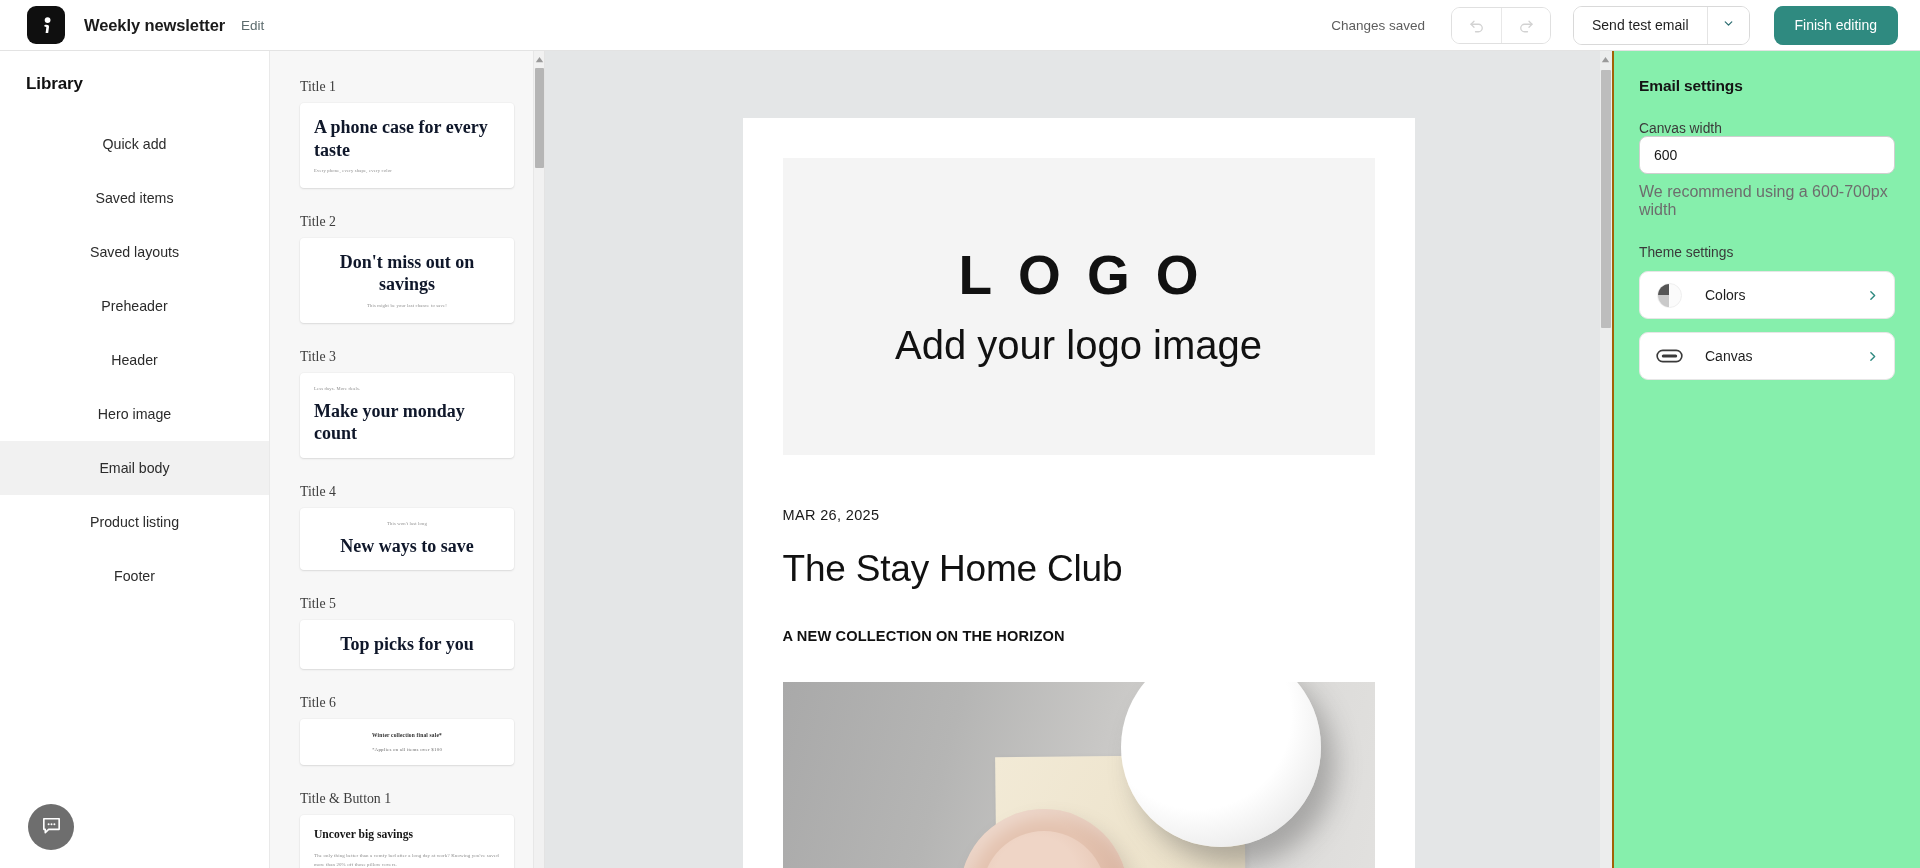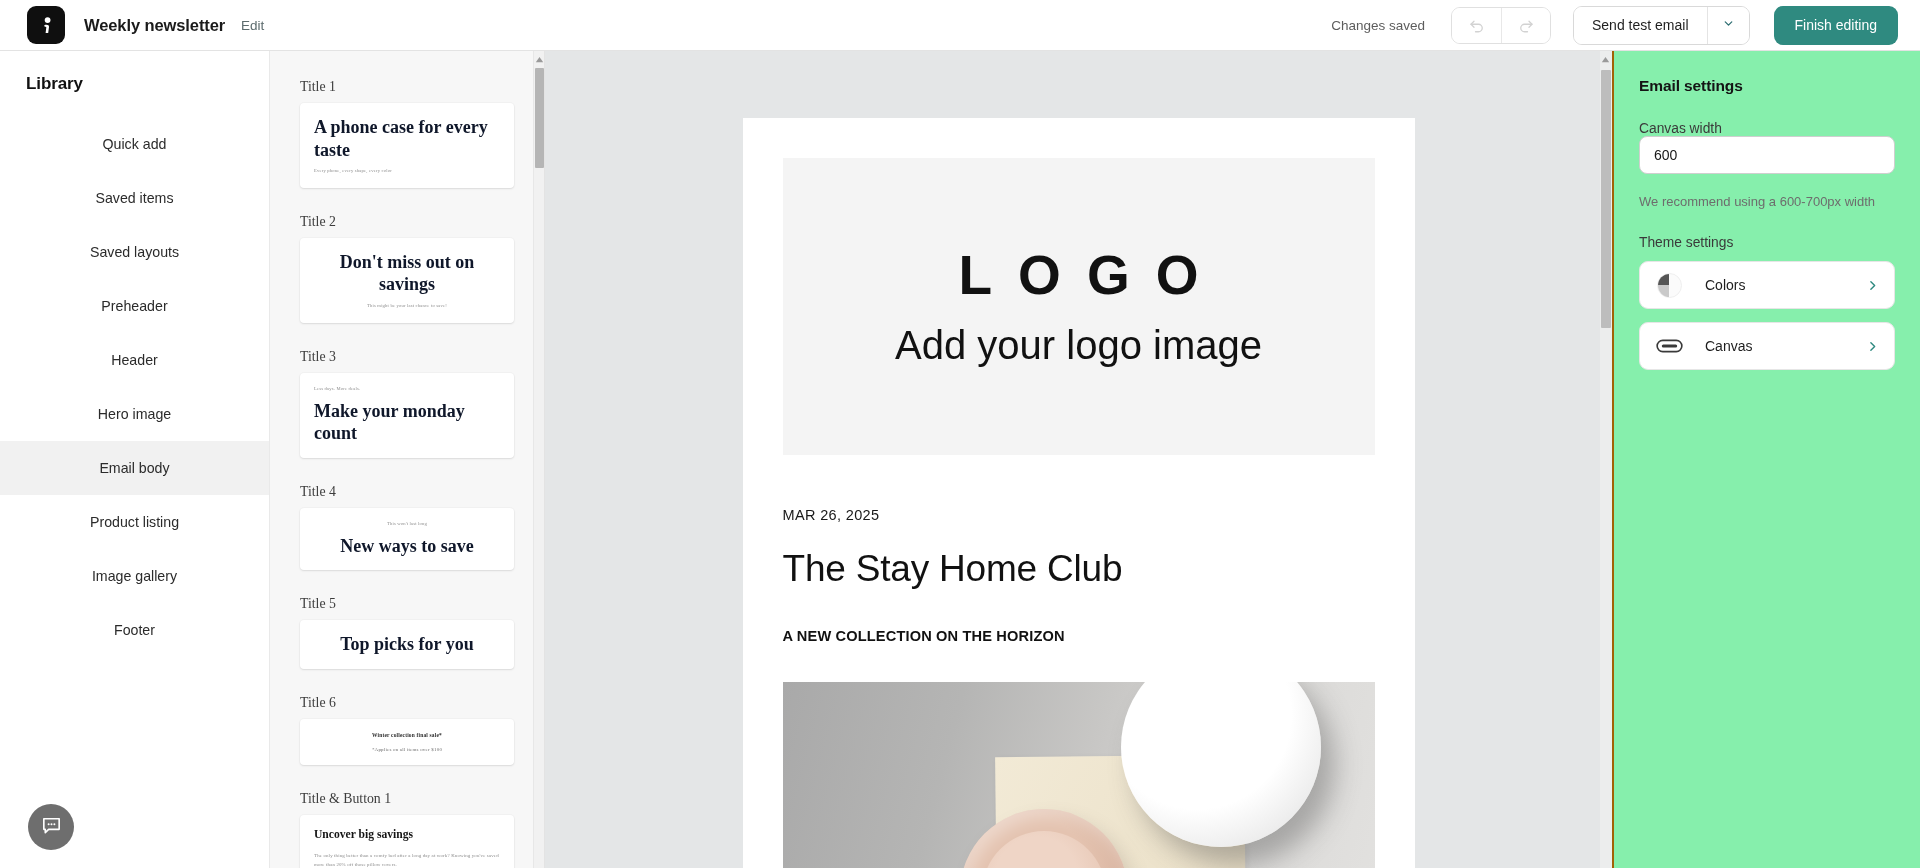--- a/index.html
+++ b/index.html
@@ -230,21 +230,21 @@
   .settings-title {
     font-size: 15.5px; font-weight: 700; color: #141414;
     letter-spacing: -0.1px; margin-bottom: 26px;
   }
   .field-label { font-size: 13.8px; color: #3a3a3a; }
   .text-input {
     width: 100%; height: 38px; border: 1px solid #cfcfcf; border-radius: 8px;
     padding: 0 14px; font-size: 14px; color: #171717;
     font-family: "Liberation Sans", sans-serif; background: #fff; outline: none;
   }
-  .field-help { font-size: 13px; color: #6d6d6d; margin-top: 20px; }
+  .field-help { font-size: 16px; color: #6d6d6d; margin-top: 9px; }
   .section-label { font-size: 13.8px; color: #3a3a3a; margin: 26px 0 11px 0; }
   .settings-row {
     height: 48px; border: 1px solid #e6e6e6; border-radius: 9px;
     display: flex; align-items: center; padding: 0 15px;
     margin-bottom: 13px; cursor: pointer; background: #fff;
   }
   .row-icon { width: 28px; display: flex; align-items: center; justify-content: center; }
   .row-label { margin-left: 22px; font-size: 14px; color: #1d1d1d; }
   .row-caret { margin-left: auto; display: flex; align-items: center; }
 
@@ -330,23 +330,20 @@
       <div class="lib-item">
           <span>Hero image</span>
         </div>
       <div class="lib-item active">
           <span>Email body</span>
         </div>
       <div class="lib-item">
           <span>Product listing</span>
         </div>
       <div class="lib-item">
-          <span>Image gallery</span>
-        </div>
-      <div class="lib-item">
           <span>Footer</span>
         </div>
 
       <div class="chat-fab">
         <span>
           <svg width="23" height="23" viewBox="0 0 24 24" fill="none" stroke="#ffffff" stroke-width="1.7" stroke-linejoin="round">
             <path d="M4 5 H20 V16 H9 L5.5 19.4 V16 H4 Z"></path>
             <circle cx="9" cy="10.6" r="1.05" fill="#ffffff" stroke="none"></circle>
             <circle cx="12" cy="10.6" r="1.05" fill="#ffffff" stroke="none"></circle>
             <circle cx="15" cy="10.6" r="1.05" fill="#ffffff" stroke="none"></circle>

